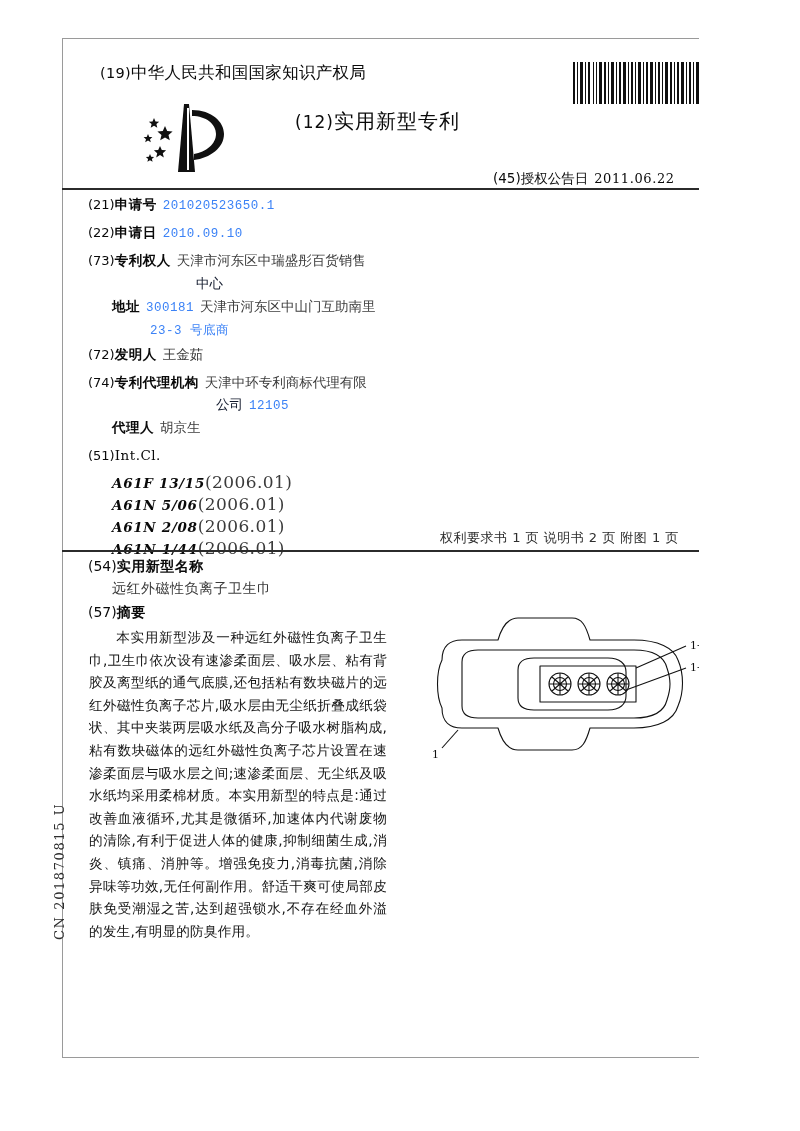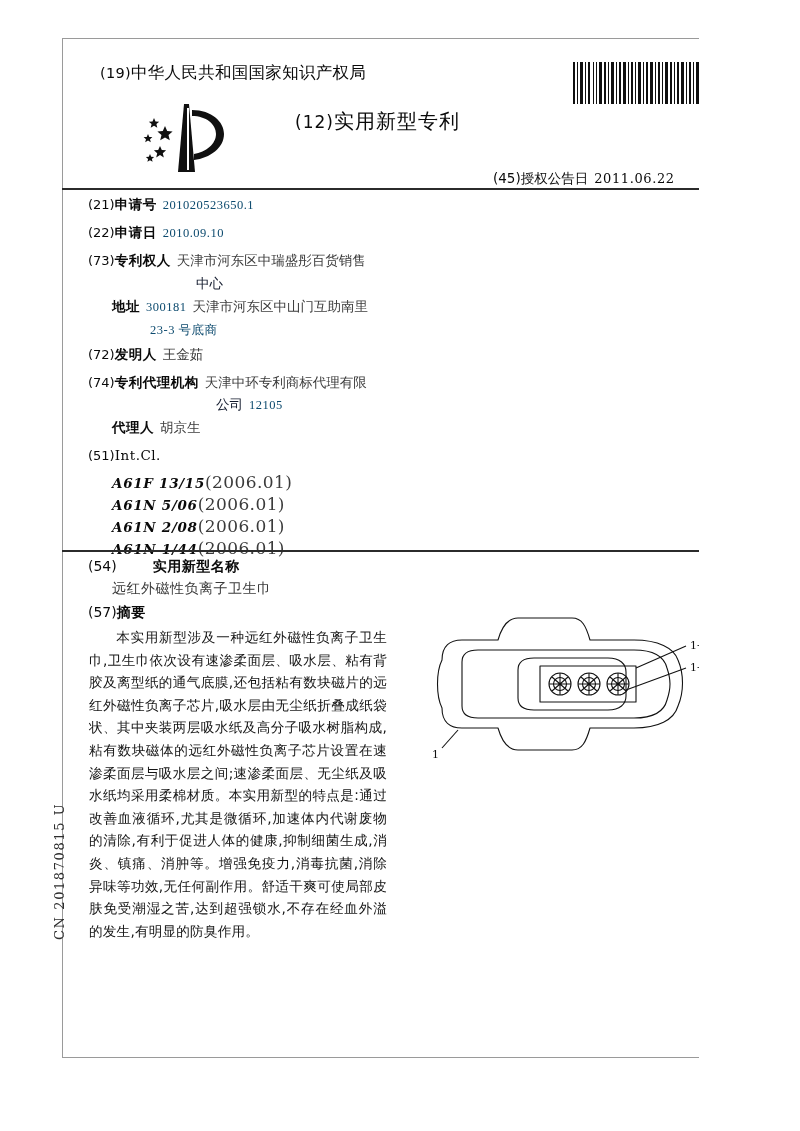--- a/index.html
+++ b/index.html
@@ -97,24 +97,24 @@
     line-height: 1.25;
   }
   .bib .code { font-size: 13px; }
   .bib .tag { font-weight: bold; letter-spacing: 0.5px; }
   .bib .txt {
     font-weight: normal;
     color: #3b3b3b;
     margin-left: 6px;
   }
   .bib .mono {
-    font-family: Liberation Serif, serif;
+    font-family: Liberation Mono, monospace;
     font-size: 12.5px;
     letter-spacing: 0.5px;
-    color: #0c4a6e;
+    color: #3b82f6;
     margin-left: 6px;
   }
   .bib .cont { color: #0f172a; }
 
   #r21 { top: 196px; }
   #r22 { top: 224px; }
   #r73 { top: 252px; }
   #r73b { top: 275px; left: 196px; }
   #r-addr { top: 298px; left: 112px; }
   #r-addr2 { top: 321px; left: 150px; }
@@ -156,21 +156,21 @@
     white-space: nowrap;
   }
 
   
   #t54 {
     position: absolute;
     left: 88px;
     top: 558px;
     font-size: 14px;
   }
-  #t54 .tag { font-weight: bold; letter-spacing: 0.5px; margin-left: 36px; }
+  #t54 .tag { font-weight: bold; letter-spacing: 0.5px; }
   #title-text {
     position: absolute;
     left: 112px;
     top: 580px;
     font-size: 14px;
     color: #3b3b3b;
     letter-spacing: 0.5px;
   }
   #t57 {
     position: absolute;
@@ -343,20 +343,21 @@
   <div class="ipc" id="ipc2">
     <span>A61N 5/06</span><span class="yr">(2006.01)</span>
   </div>
   <div class="ipc" id="ipc3">
     <span>A61N 2/08</span><span class="yr">(2006.01)</span>
   </div>
   <div class="ipc" id="ipc4">
     <span>A61N 1/44</span><span class="yr">(2006.01)</span>
   </div>
 
+  <div id="pagecount">权利要求书 1 页    说明书 2 页    附图 1 页</div>
 
   <div class="hrule" style="top:550px"></div>
 
   <div id="t54">
     <span class="code">(54)</span><span class="tag">实用新型名称</span>
   </div>
   <div id="title-text">远红外磁性负离子卫生巾</div>
 
   <div id="t57">
     <span class="code">(57)</span><span class="tag">摘要</span>

